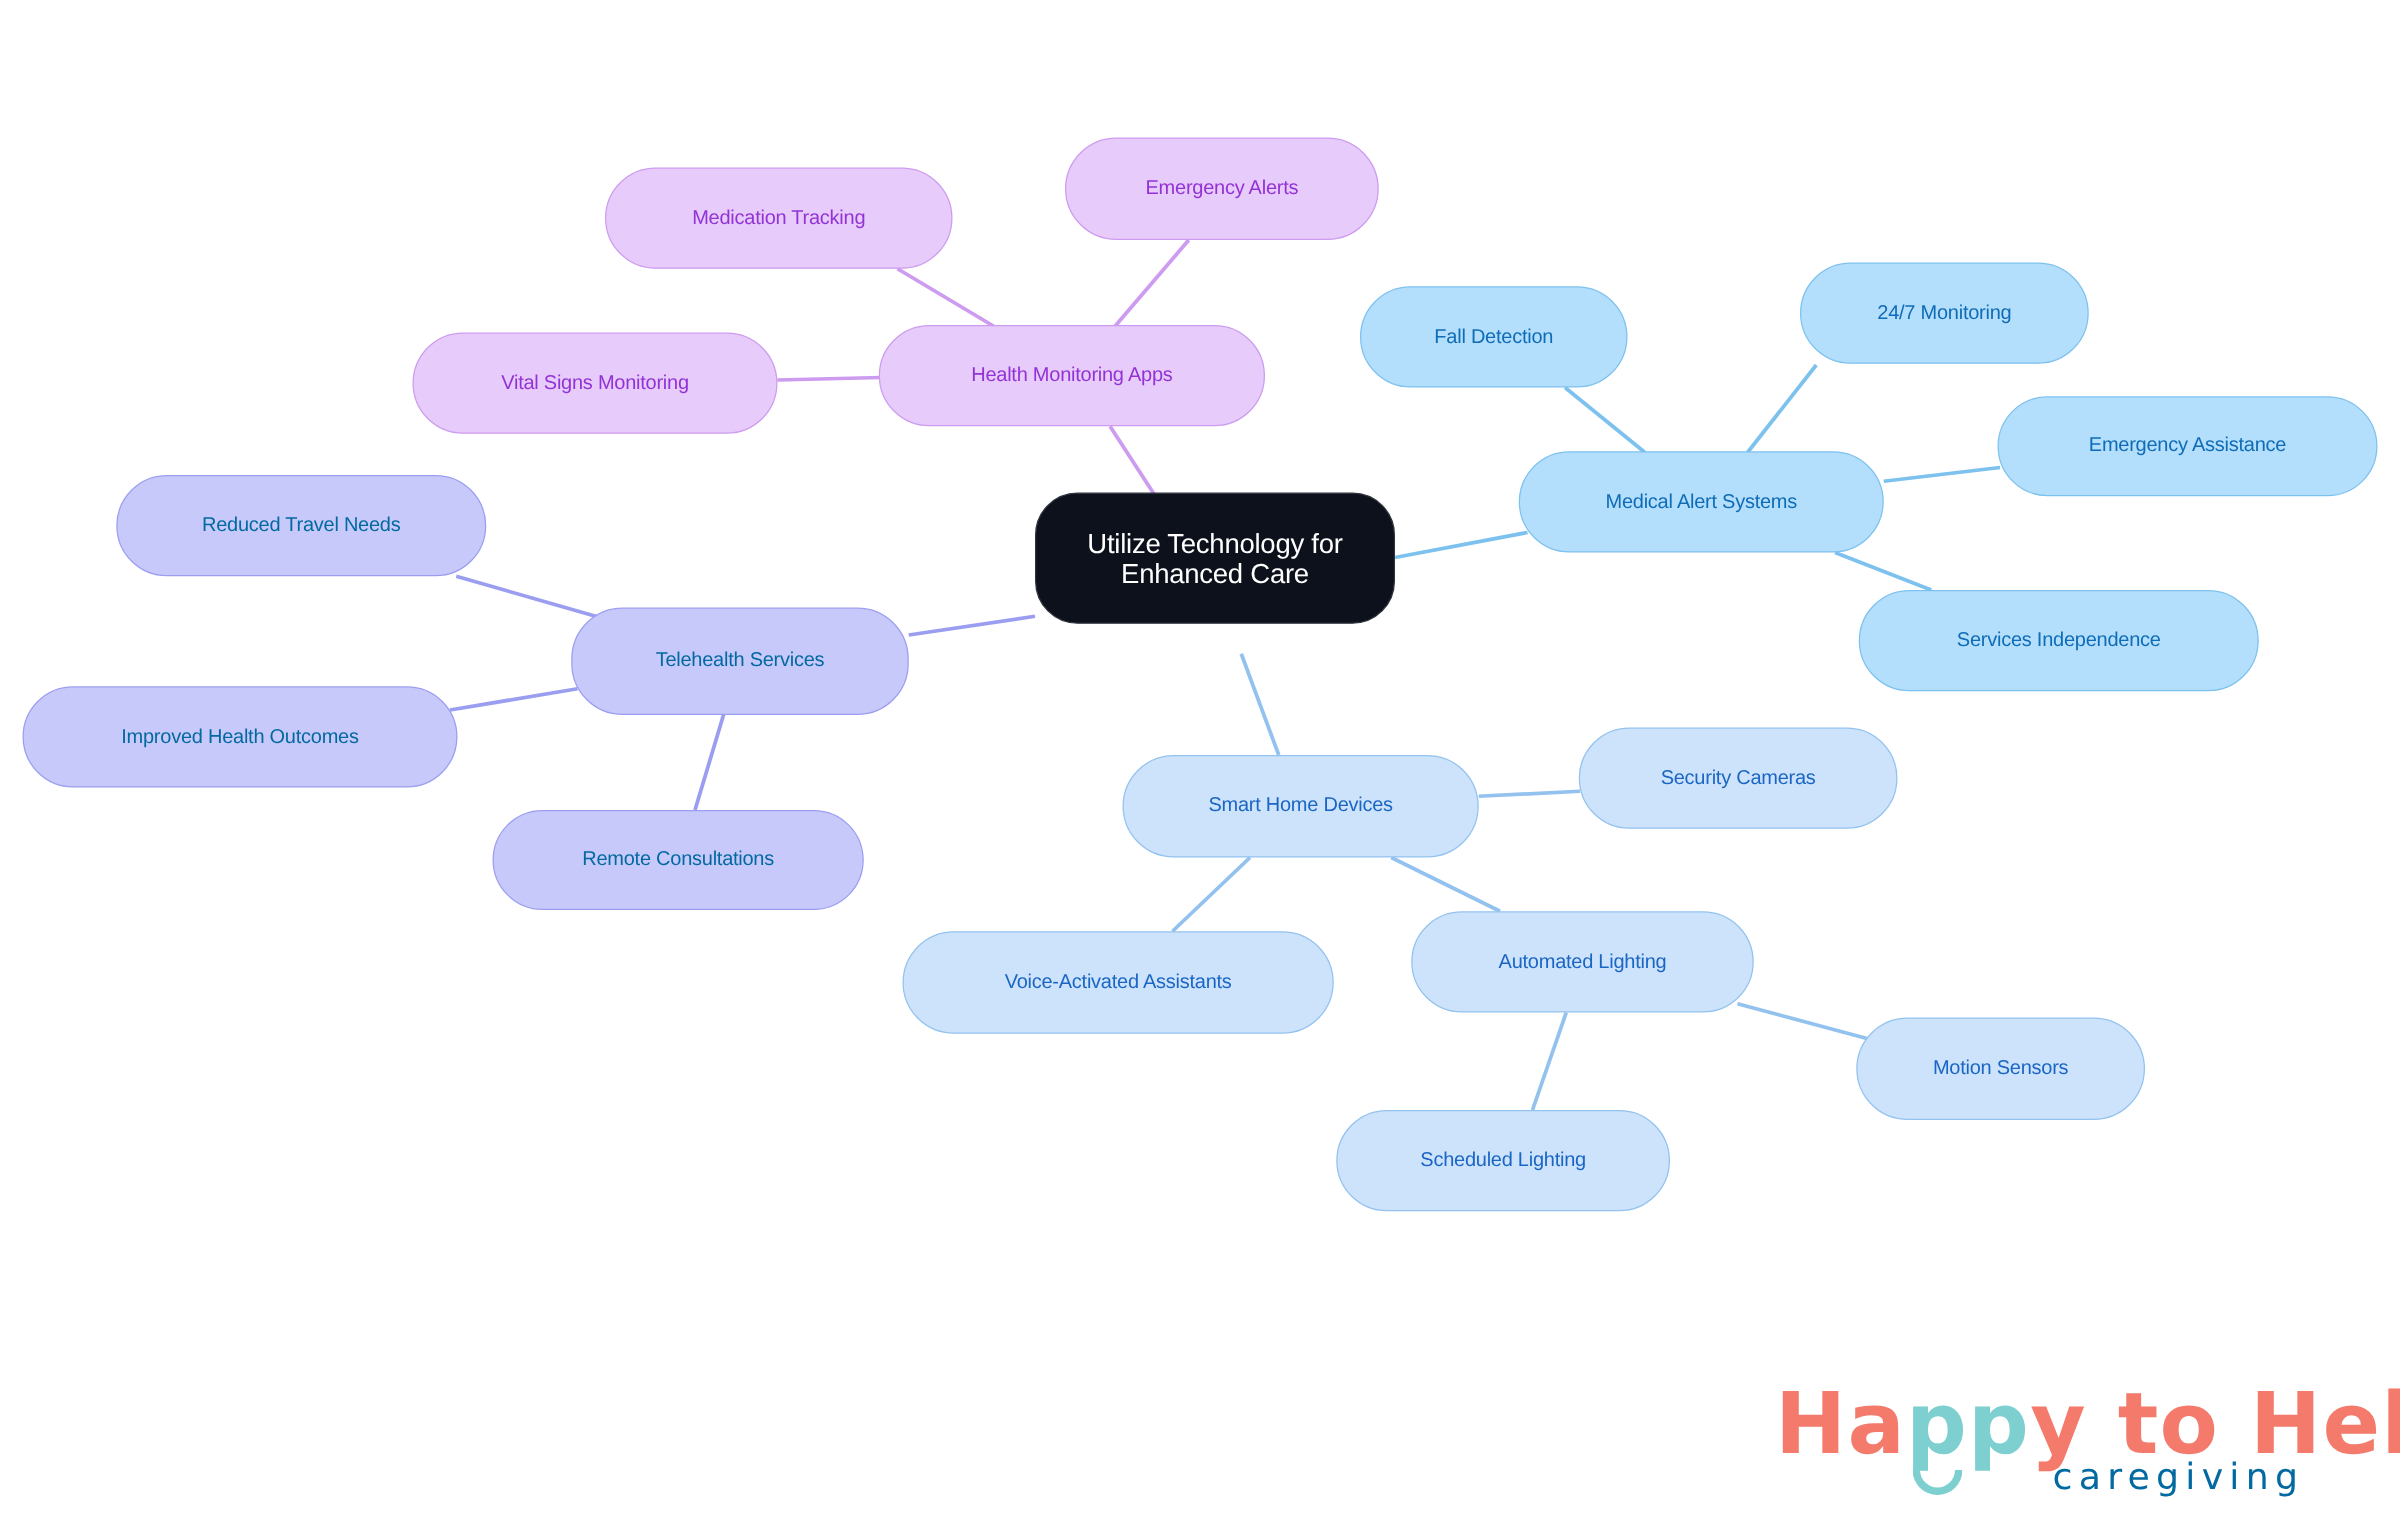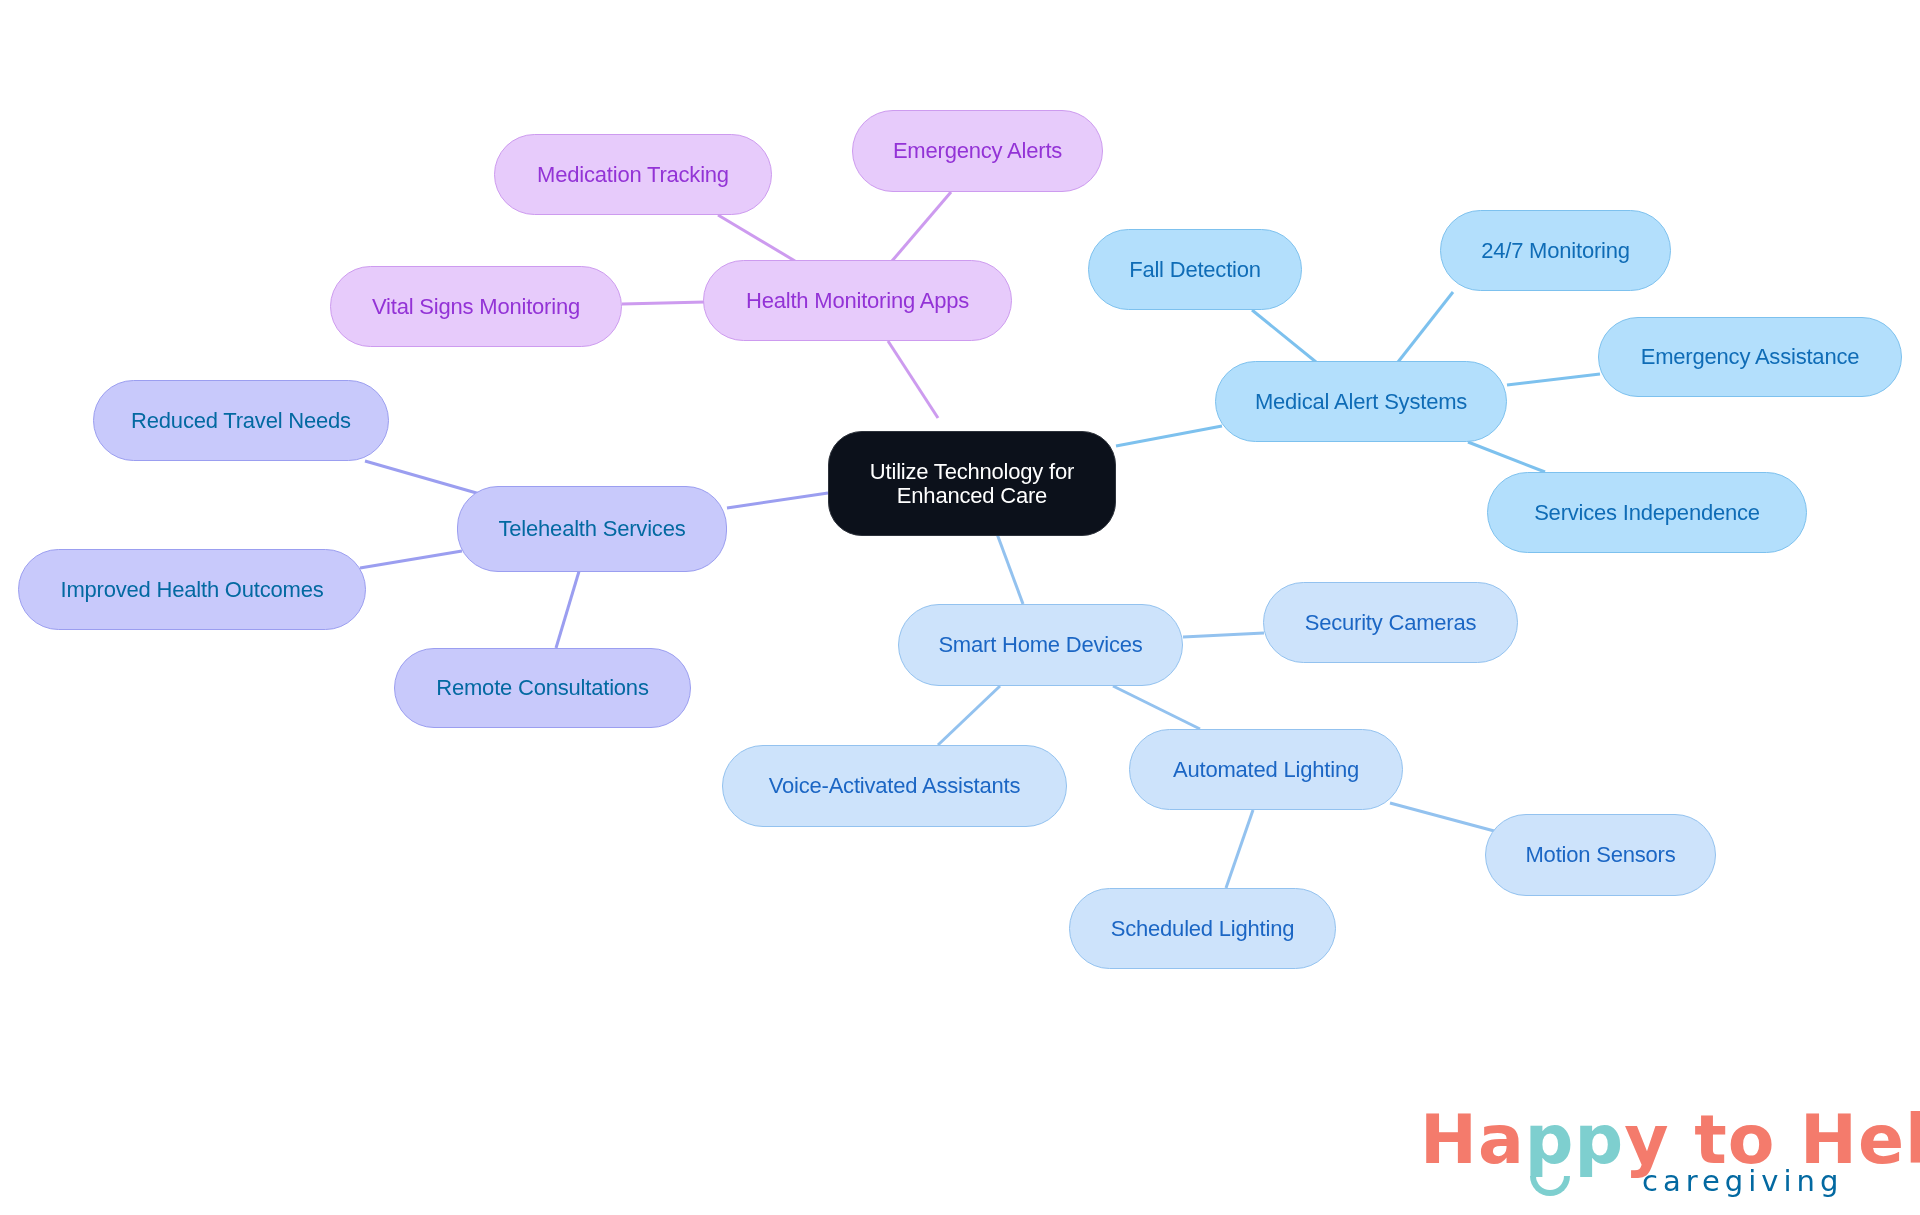--- a/index.html
+++ b/index.html
@@ -2,21 +2,21 @@
 <html><head>
 <meta charset="utf-8">
 <style>
   html, body { margin:0; padding:0; background:#ffffff; }
   body { width:1920px; height:1215px; position:relative; overflow:hidden;
          font-family:"Liberation Sans", "DejaVu Sans", sans-serif; }
   #canvas { position:absolute; left:0; top:0; width:1920px; height:1215px; }
   #edges { position:absolute; left:0; top:0; width:1920px; height:1215px; }
   .node { position:absolute; box-sizing:border-box; border-radius:41px;
           display:flex; align-items:center; justify-content:center; text-align:center;
-          font-size:22px; line-height:24px; border:1.5px solid; cursor:pointer;
+          font-size:16px; line-height:24px; border:1.5px solid; cursor:pointer;
           white-space:nowrap; letter-spacing:-0.2px; }
   .node.root { background:#0c111b; border-color:#2d323b; color:#ffffff; border-radius:34px;
                white-space:normal; font-size:22px; line-height:24px; }
   .node.purple { background:#e7cbfb; border-color:#cd9bef; color:#9333d6; }
   .node.blue { background:#b3dffc; border-color:#7dc1ee; color:#0f6cb6; }
   .node.lightblue { background:#cde3fb; border-color:#93c2ef; color:#1b66c4; }
   .node.indigo { background:#c8c9fb; border-color:#9b9ef0; color:#0369a1; }
   .logo { position:absolute; left:1420px; top:1100px; width:480px; height:115px; }
   .logo-main { position:absolute; left:0; top:0; font-family:"DejaVu Sans", sans-serif;
                font-weight:bold; font-size:68px; line-height:80px; letter-spacing:1px; white-space:nowrap; }
@@ -46,27 +46,27 @@
       <line x1="462" y1="551" x2="360" y2="568" stroke="#9b9ef0" stroke-width="3"></line>
       <line x1="580" y1="568" x2="556" y2="648" stroke="#9b9ef0" stroke-width="3"></line>
       <line x1="993" y1="523" x2="1023" y2="604" stroke="#93c2ef" stroke-width="3"></line>
       <line x1="1183" y1="637" x2="1264" y2="633" stroke="#93c2ef" stroke-width="3"></line>
       <line x1="1000" y1="686" x2="938" y2="745" stroke="#93c2ef" stroke-width="3"></line>
       <line x1="1113" y1="686" x2="1200" y2="729" stroke="#93c2ef" stroke-width="3"></line>
       <line x1="1390" y1="803" x2="1498" y2="832" stroke="#93c2ef" stroke-width="3"></line>
       <line x1="1253" y1="810" x2="1226" y2="888" stroke="#93c2ef" stroke-width="3"></line>
     </svg>
   <div id="nodes">
-      <div class="node root" style="left: 828px; top: 431px; width: 288px; height: 105px;">
+      <div class="node root" style="left: 828px; top: 394px; width: 288px; height: 105px;">
         <span style="display: block; width: 220px;">Utilize Technology for Enhanced Care</span>
       </div>
       <div class="node purple" style="left: 703px; top: 260px; width: 309px; height: 81px;">
         <span>Health Monitoring Apps</span>
       </div>
-      <div class="node purple" style="left: 494px; top: 134px; width: 278px; height: 81px;">
+      <div class="node purple" style="left: 484px; top: 134px; width: 278px; height: 81px;">
         <span>Medication Tracking</span>
       </div>
       <div class="node purple" style="left: 852px; top: 110px; width: 251px; height: 82px;">
         <span>Emergency Alerts</span>
       </div>
       <div class="node purple" style="left: 330px; top: 266px; width: 292px; height: 81px;">
         <span>Vital Signs Monitoring</span>
       </div>
       <div class="node blue" style="left: 1215px; top: 361px; width: 292px; height: 81px;">
         <span>Medical Alert Systems</span>

